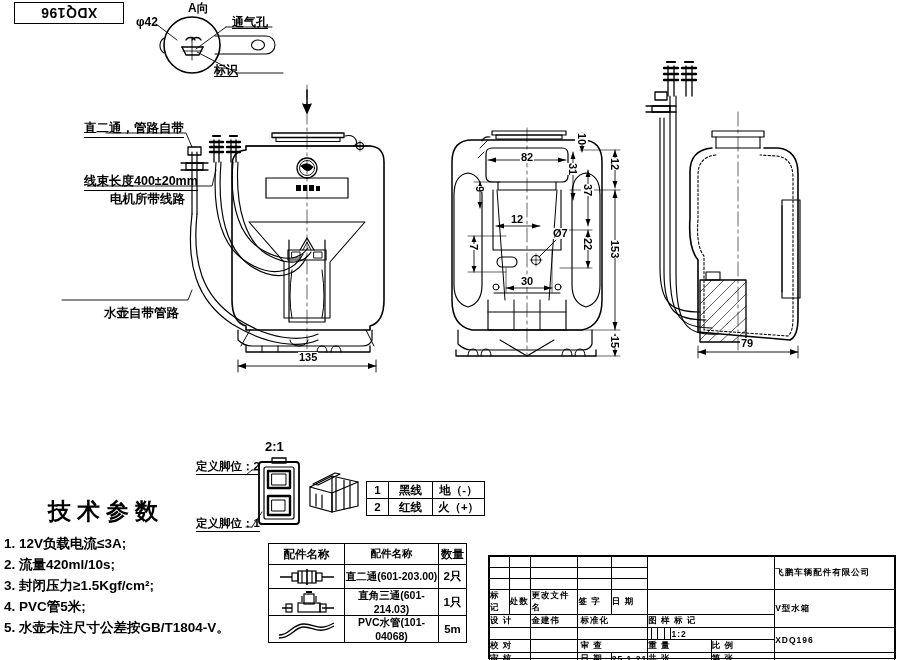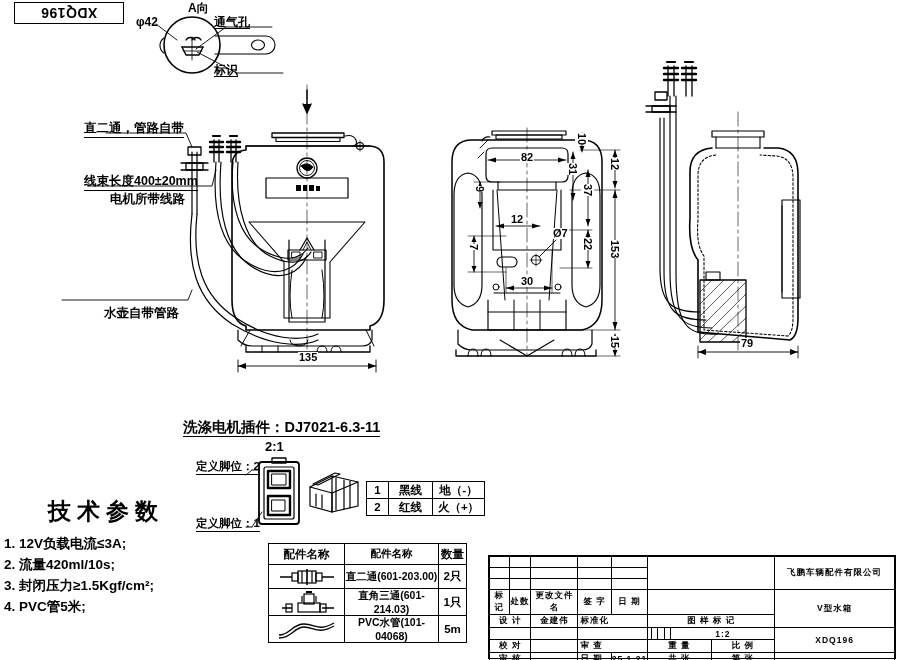--- a/index.html
+++ b/index.html
@@ -124,21 +124,20 @@
     background: #fff;
   }
   #title-block table {
     border-collapse: collapse;
     width: 100%; height: 100%;
   }
   #title-block td {
     border: 1px solid #000;
     font-size: 8.5px;
     font-weight: bold;
-    text-align: center;
     vertical-align: middle;
     padding: 0;
     letter-spacing: 1px;
     font-family: "Liberation Sans", "DejaVu Sans", sans-serif;
   }
   td.blank { border: 1px solid #000; }
   td.company { font-size: 14px; letter-spacing: 0.5px; }
   td.partname { font-size: 14px; letter-spacing: 0.5px; }
   td.drawno { font-size: 13px; letter-spacing: 0.5px; }
   td.scaleval { font-size: 9.5px; }
@@ -148,21 +147,21 @@
     position: absolute;
     font-size: 12.5px; font-weight: bold;
     white-space: nowrap;
     line-height: 15px;
   }
   .ann .u { border-bottom: 1.3px solid #000; display: inline-block; padding-bottom: 1px;}
 
   
   #lbl-A { left: 188px; top: 2px; font-size: 12px; font-weight: bold; }
   #lbl-d42 { left: 136px; top: 16px; font-size: 12px; font-weight: bold; }
-  #lbl-vent { left: 214px; top: 16px; font-size: 12px; font-weight: bold; border-bottom: 1.2px solid #000; }
+  #lbl-vent { left: 232px; top: 16px; font-size: 12px; font-weight: bold; border-bottom: 1.2px solid #000; }
   #lbl-mark { left: 214px; top: 64px; font-size: 12px; font-weight: bold; border-bottom: 1.2px solid #000; }
 </style>
 </head>
 <body>
 
 <div id="sheet">
 
   <svg class="abs" width="900" height="660" viewBox="0 0 900 660" style="left:0;top:0;">
     <g fill="none" stroke="#000" stroke-width="1.1" stroke-linejoin="round" stroke-linecap="round">
 
@@ -492,23 +491,23 @@
   <div class="dim" style="left:552px; top:228px;">Ø7</div>
 
   <div class="dim" style="left:740px; top:338px;">79</div>
 
   <div class="txt" id="tech-title">技术参数</div>
   <div id="tech-list">
     <div>1. 12V负载电流≤3A;</div>
     <div>2. 流量420ml/10s;</div>
     <div>3. 封闭压力≥1.5Kgf/cm²;</div>
     <div>4. PVC管5米;</div>
+    <div>5. 水壶未注尺寸公差按GB/T1804-V。</div>
   </div>
 
-  <div class="txt" id="conn-title">洗涤电机插件：DJ7021-6.3-11</div>
   <div class="txt" id="conn-scale">2:1</div>
   <div class="txt pin-lbl" id="pin2">定义脚位：2</div>
   <div class="txt pin-lbl" id="pin1">定义脚位：1</div>
 
   <table class="t" id="wire-table">
     <tbody>
       <tr>
         <td class="c-no">1</td>
         <td class="c-wire">黑线</td>
         <td class="c-fn">地（-）</td>

